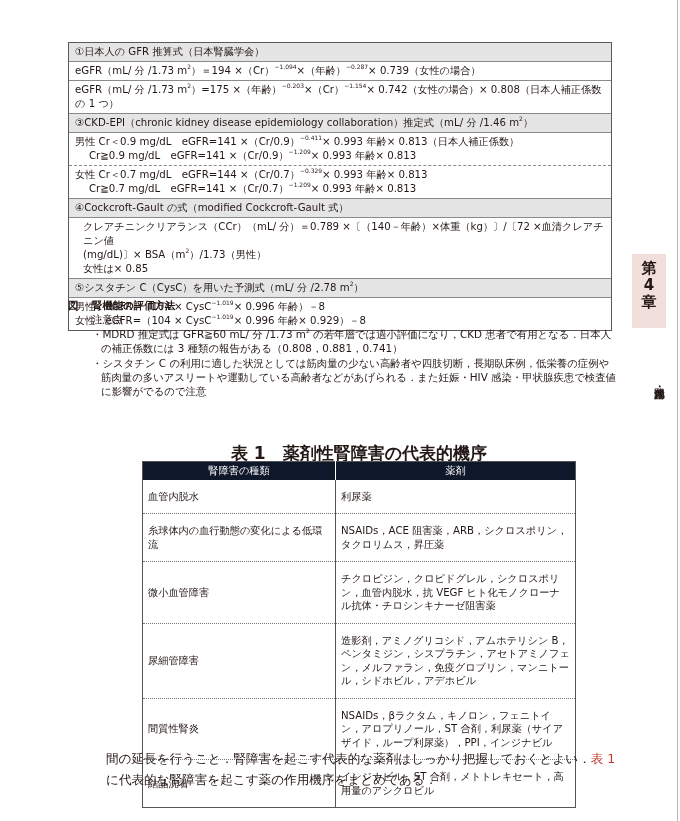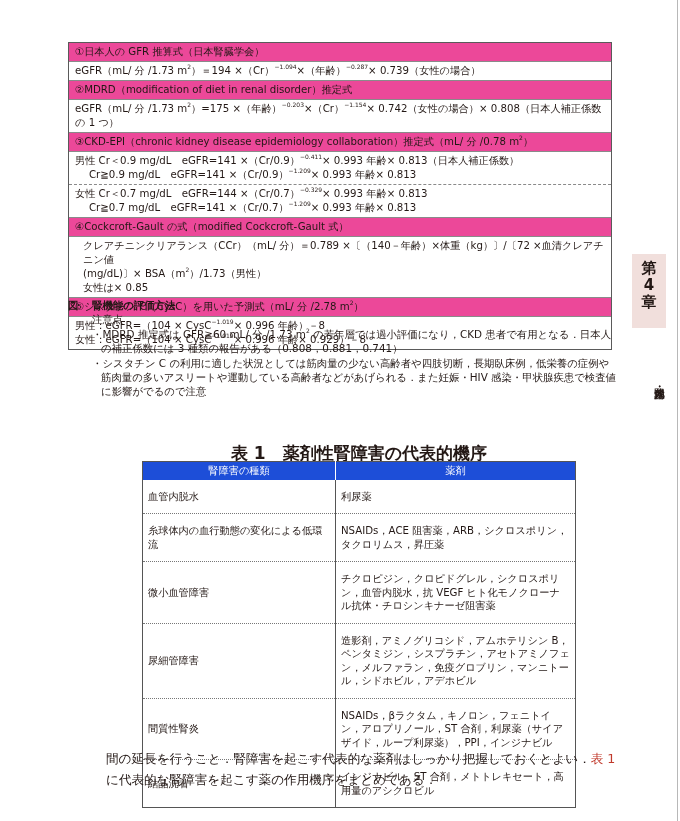--- a/index.html
+++ b/index.html
@@ -1,56 +1,55 @@
 <!DOCTYPE html>
 <html><head>
 <meta charset="utf-8">
 <style>
   html, body { margin:0; padding:0; }
   body { width:680px; height:821px; background:#fff; position:relative; overflow:hidden;
          font-family:"DejaVu Sans", "Liberation Sans", sans-serif; color:#231815; }
   .fbox { position:absolute; left:68px; top:42px; width:542px; border:1px solid #5a5a5a; font-size:10.2px; line-height:14px; }
-  .fbox .hd { background:#ec4899; padding:2px 6px; border-bottom:1px solid #8a8a8a; }
+  .fbox .hd { background:#e5e5e5; padding:2px 6px; border-bottom:1px solid #8a8a8a; }
   .fbox .bd { padding:2px 6px; border-bottom:1px solid #8a8a8a; }
   .fbox .bd.last { border-bottom:none; }
   .fbox .bd.dash { border-bottom:1px dashed #8a8a8a; }
   .fbox .indent { padding-left:14px; }
   sup { font-size:6px; vertical-align:5px; line-height:0; }
   .cap { position:absolute; left:68px; top:298px; width:548px; font-size:10.4px; line-height:14.4px; }
   .cap .ttl { font-weight:bold; }
   .cap .ttl span.z { display:inline-block; width:24px; }
   .cap .notes { padding-left:24px; }
   .cap .li { padding-left:9px; text-indent:-9px; }
   .tbl-title { position:absolute; left:142px; top:442px; width:434px; text-align:center; font-size:17px; font-weight:bold; }
   table.t1 { position:absolute; left:142px; top:461px; width:434px; border-collapse:collapse; font-size:10.2px; line-height:13.5px;
              border:1px solid #555; }
-  table.t1 th { background:#1d4ed8; color:#fff; font-weight:normal; padding:2px 4px; border-right:1px solid #fff; }
+  table.t1 th { background:#0f172a; color:#fff; font-weight:normal; padding:2px 4px; border-right:1px solid #fff; }
   table.t1 th:last-child { border-right:none; }
   table.t1 td { padding:10px 5px; border-bottom:1px dotted #777; vertical-align:middle; }
   table.t1 td:first-child { width:182px; border-right:1px solid #555; }
   table.t1 tr:last-child td { border-bottom:1px solid #555; }
   .body-text { position:absolute; left:106px; top:748px; width:510px; font-family:"DejaVu Serif", "Liberation Serif", serif; font-size:12.6px; line-height:21px; }
   .body-text .ref { color:#c0392b; font-family:"DejaVu Sans", sans-serif;margin-top:44px; }
   .side { position:absolute; left:632px; top:254px; width:34px; height:160px; }
   .side .band { position:absolute; left:0; top:0; width:34px; height:74px; background:#f1dfdc; }
   .side .ch { position:absolute; left:0; top:6px; width:34px; text-align:center; font-weight:bold; font-size:15px; line-height:17px; }
   .side .sub { position:absolute; left:0; top:80px; width:34px; text-align:center; font-size:10.5px; line-height:13px; writing-mode:vertical-rl; height:92px; }
   .sideline { position:absolute; left:677px; top:0; width:1px; height:821px; background:#b8b8b8; }
 </style>
 </head>
 <body>
 
 <div class="fbox">
   <div class="hd">①日本人の GFR 推算式（日本腎臓学会）</div>
   <div class="bd"><span>eGFR（mL/ 分 /1.73 m</span><sup>2</sup><span>）＝194 ×（Cr）</span><sup>−1.094</sup><span>×（年齢）</span><sup>−0.287</sup><span>× 0.739（女性の場合）</span></div>
 
-  <div class="hd">②MDRD（modification of diet in renal disorder）推定式</div>
   <div class="bd"><span>eGFR（mL/ 分 /1.73 m</span><sup>2</sup><span>）=175 ×（年齢）</span><sup>−0.203</sup><span>×（Cr）</span><sup>−1.154</sup><span>× 0.742（女性の場合）× 0.808（日本人補正係数の 1 つ）</span></div>
 
-  <div class="hd"><span>③CKD-EPI（chronic kidney disease epidemiology collaboration）推定式（mL/ 分 /0.78 m</span><sup>2</sup><span>）</span></div>
+  <div class="hd"><span>③CKD-EPI（chronic kidney disease epidemiology collaboration）推定式（mL/ 分 /1.46 m</span><sup>2</sup><span>）</span></div>
   <div class="bd dash">
     <div><span>男性 Cr＜0.9 mg/dL　eGFR=141 ×（Cr/0.9）</span><sup>−0.411</sup><span>× 0.993 年齢× 0.813（日本人補正係数）</span></div>
     <div class="indent"><span>Cr≧0.9 mg/dL　eGFR=141 ×（Cr/0.9）</span><sup>−1.209</sup><span>× 0.993 年齢× 0.813</span></div>
   </div>
   <div class="bd">
     <div><span>女性 Cr＜0.7 mg/dL　eGFR=144 ×（Cr/0.7）</span><sup>−0.329</sup><span>× 0.993 年齢× 0.813</span></div>
     <div class="indent"><span>Cr≧0.7 mg/dL　eGFR=141 ×（Cr/0.7）</span><sup>−1.209</sup><span>× 0.993 年齢× 0.813</span></div>
   </div>
 
   <div class="hd">④Cockcroft-Gault の式（modified Cockcroft-Gault 式）</div>

